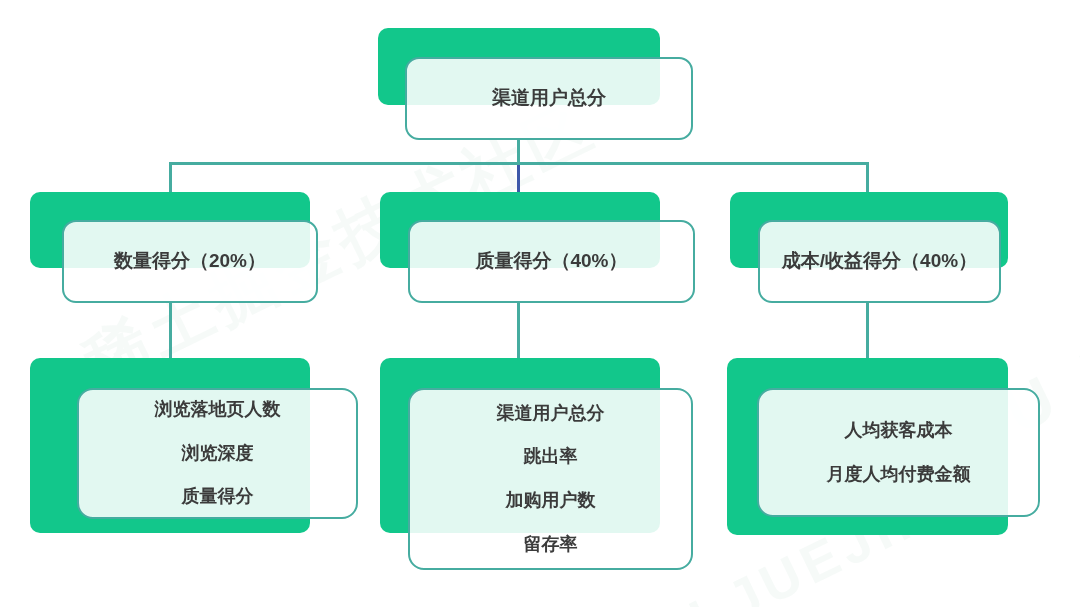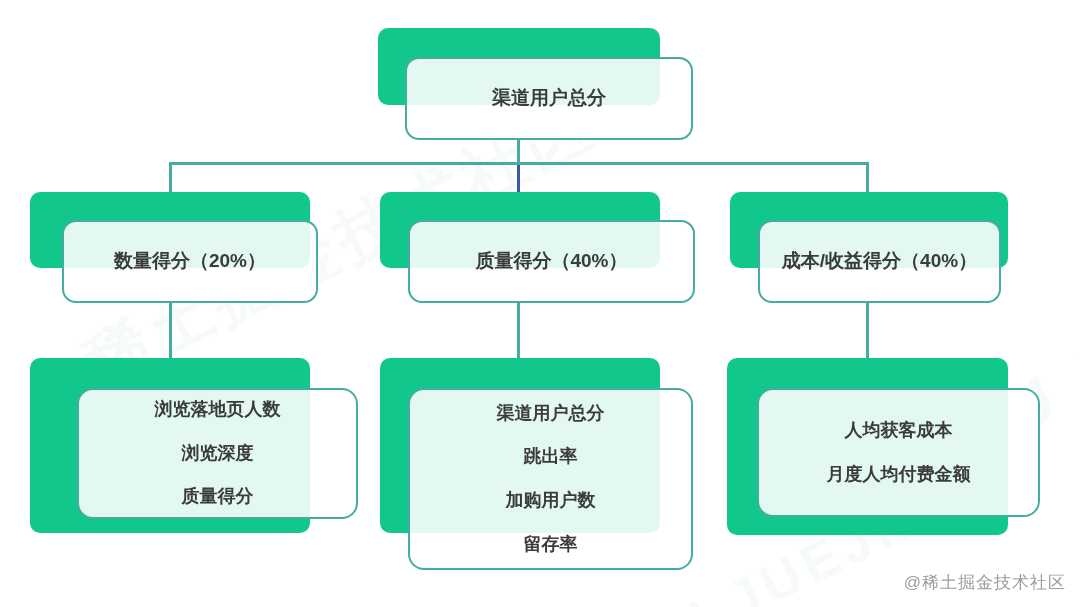--- a/index.html
+++ b/index.html
@@ -93,15 +93,14 @@
     <span>加购用户数</span>
     <span>留存率</span>
   </div>
 
   <div class="back" style="left:727px;top:358px;width:281px;height:177px"></div>
   <div class="front small" style="left:757px;top:388px;width:283px;height:129px">
     <span>人均获客成本</span>
     <span>月度人均付费金额</span>
   </div>
 
-  <div class="credit">@稀土掘金技术社区</div>
 
 </div>
 
 </body></html>

